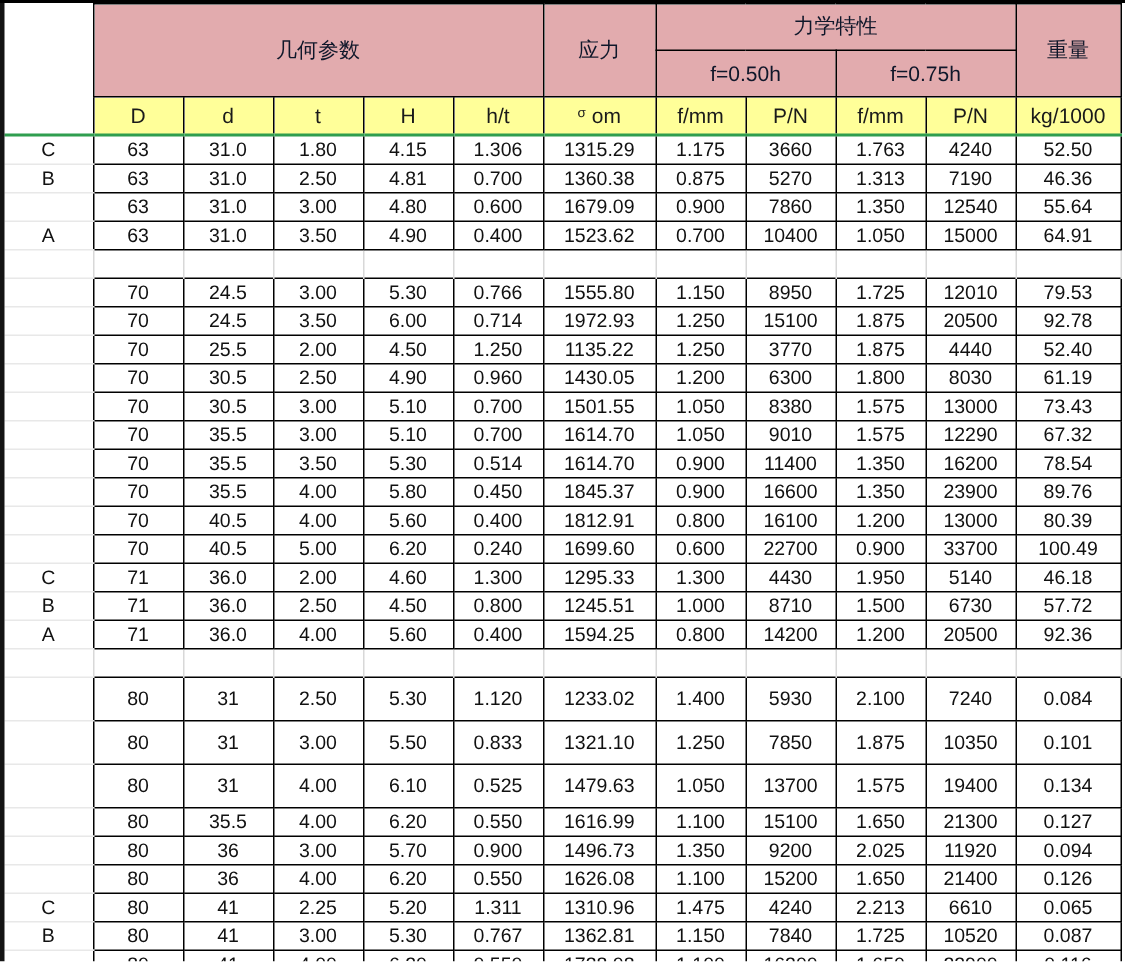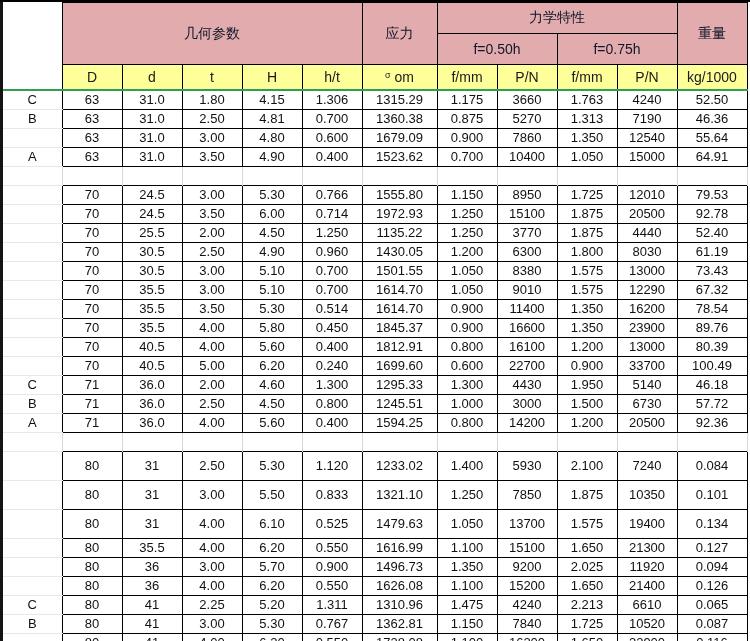--- a/index.html
+++ b/index.html
@@ -319,21 +319,21 @@
         </tr>
         <tr>
           <td class="lbl">B</td>
           <td class="c">71</td>
           <td class="c">36.0</td>
           <td class="c">2.50</td>
           <td class="c">4.50</td>
           <td class="c">0.800</td>
           <td class="c">1245.51</td>
           <td class="c">1.000</td>
-          <td class="c">3000</td>
+          <td class="c">8710</td>
           <td class="c">1.500</td>
           <td class="c">6730</td>
           <td class="c">57.72</td>
         </tr>
         <tr>
           <td class="lbl">A</td>
           <td class="c">71</td>
           <td class="c">36.0</td>
           <td class="c">4.00</td>
           <td class="c">5.60</td>

